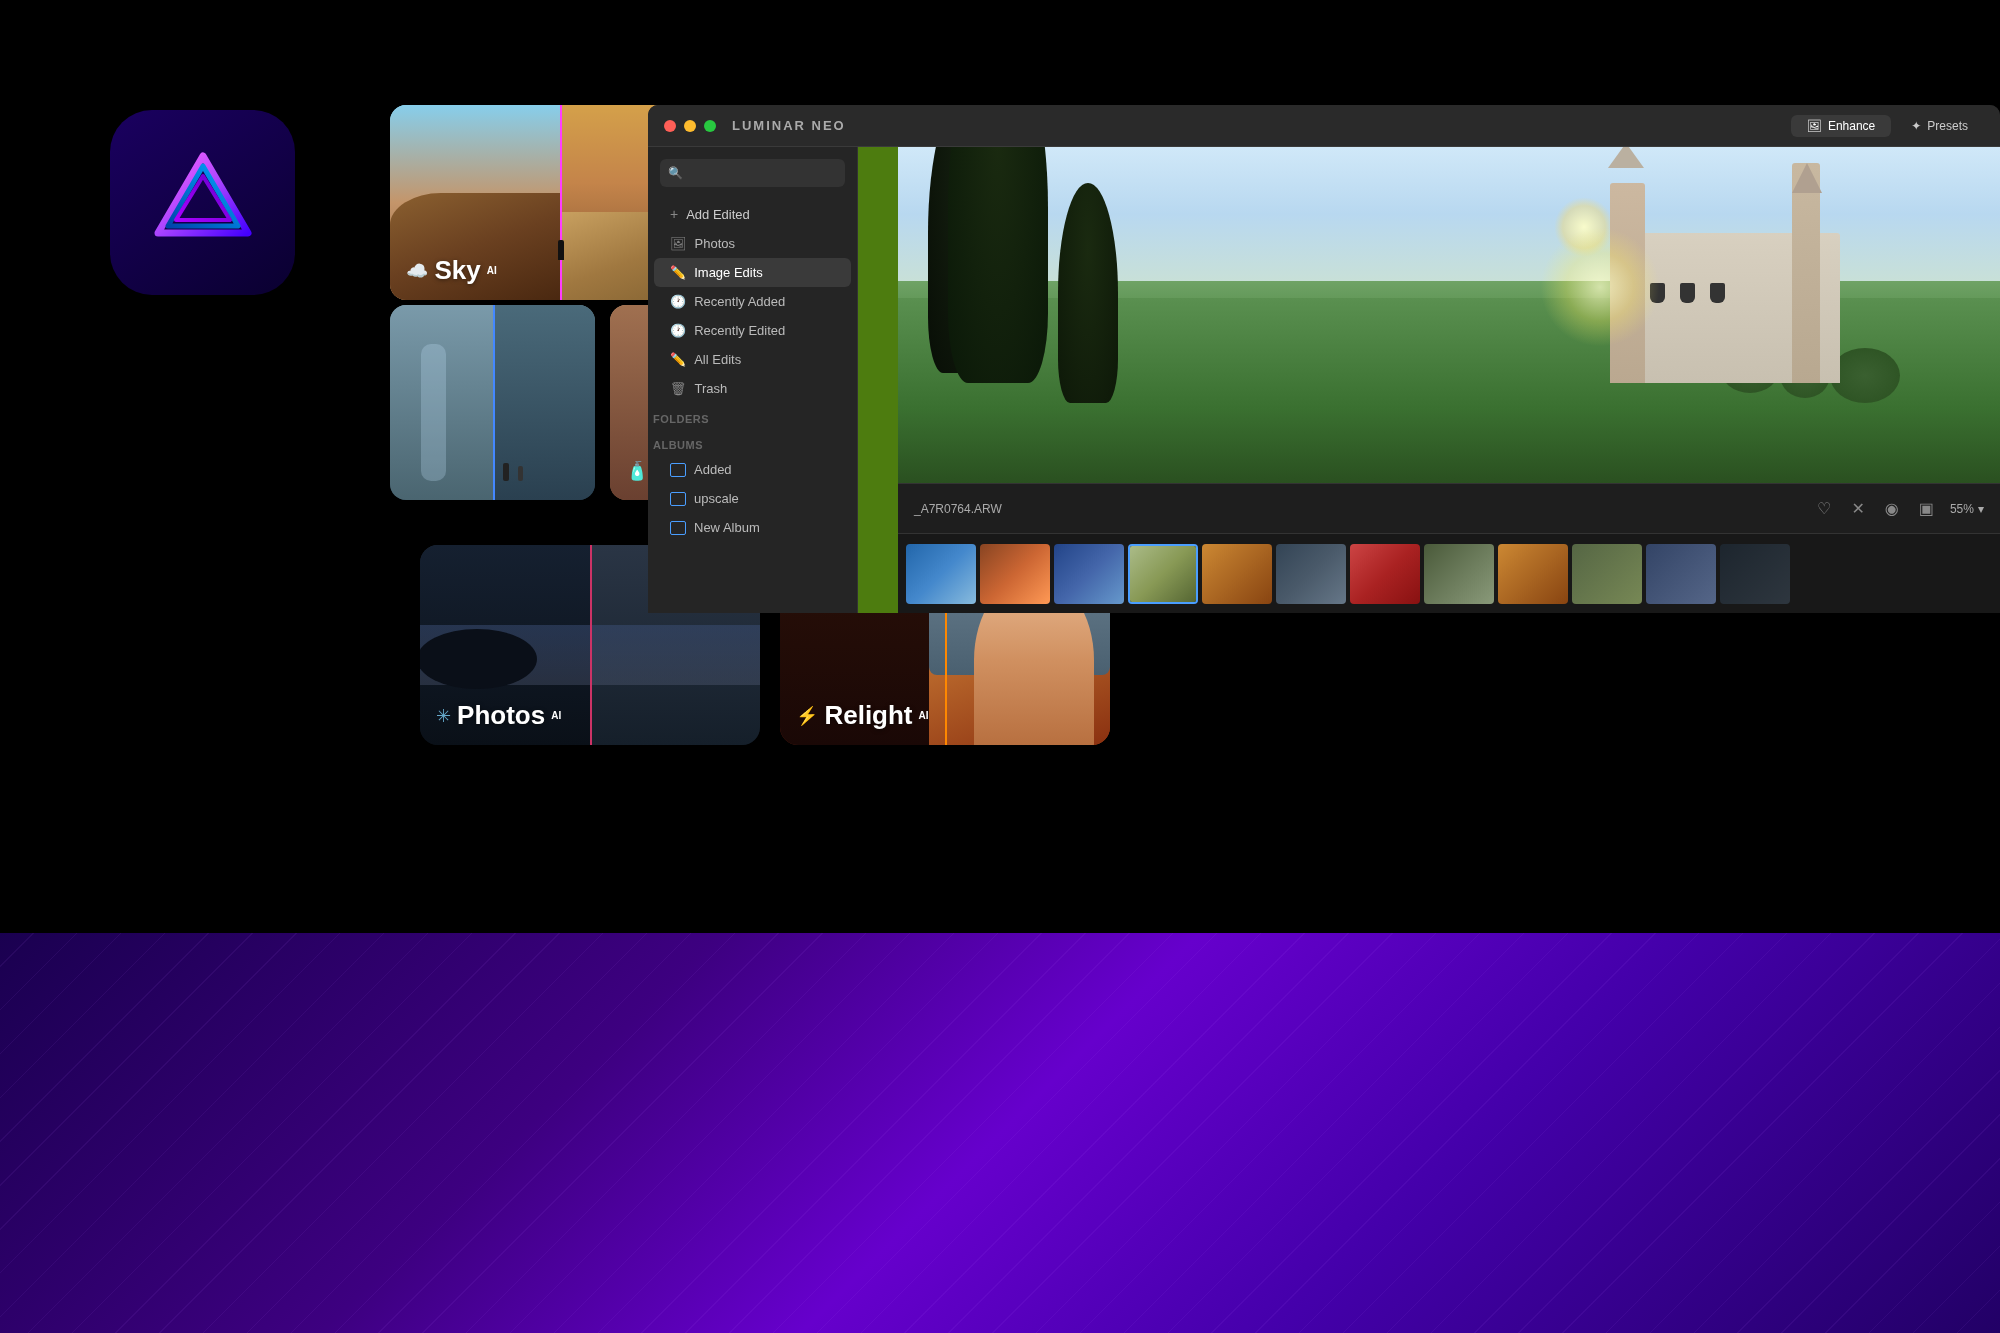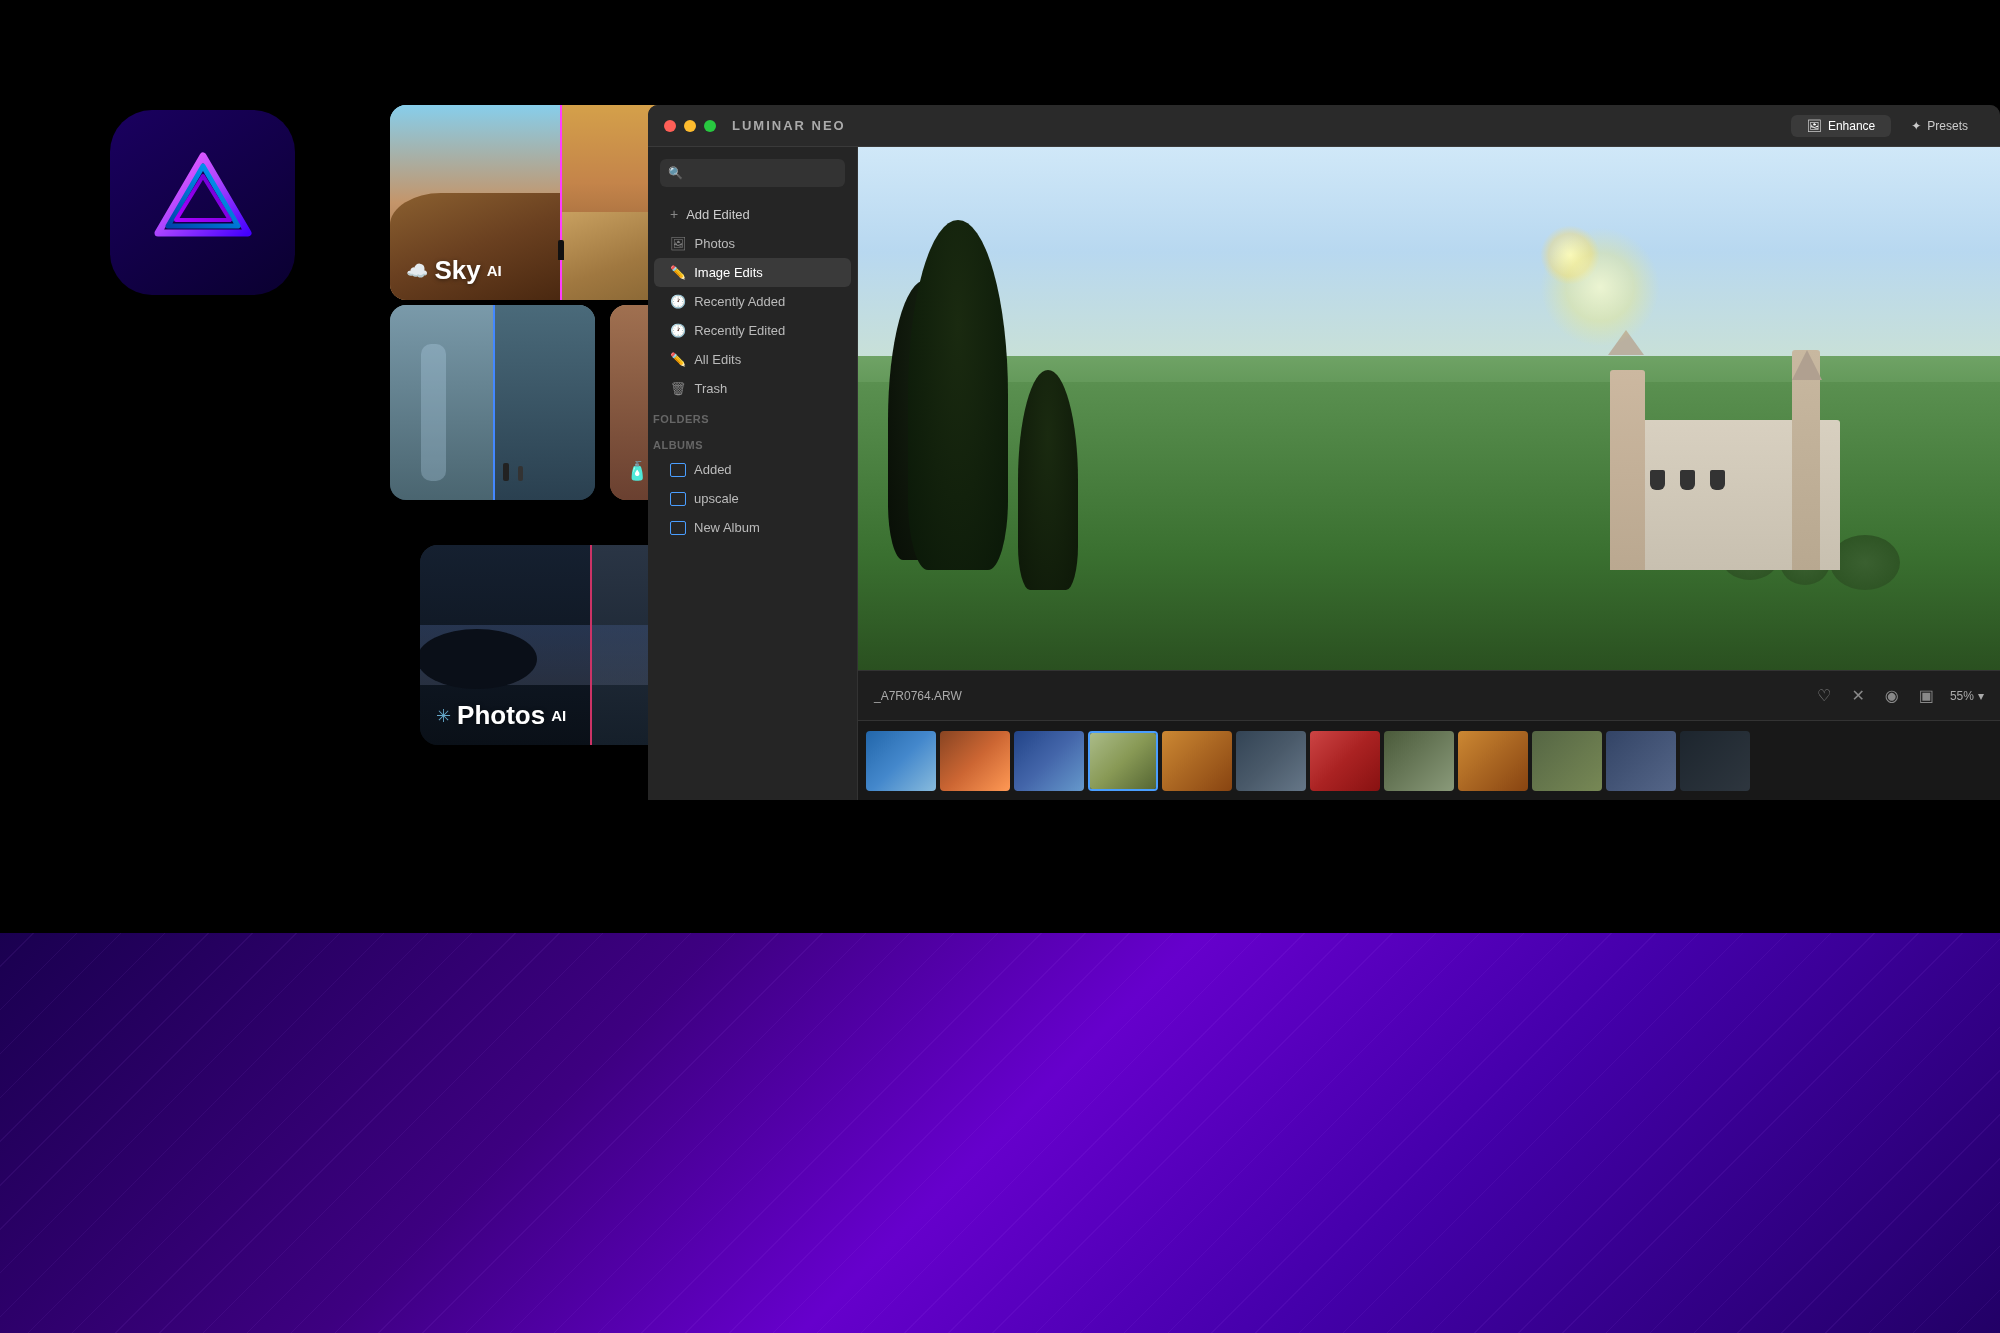--- a/index.html
+++ b/index.html
@@ -109,42 +109,42 @@
     .card-label-icon {
       font-size: 18px;
     }
     .card-label-text {
       color: white;
       font-size: 26px;
       font-weight: 700;
       text-shadow: 0 1px 4px rgba(0,0,0,0.5);
     }
     .card-label-sup {
-      font-size: 15px;
+      font-size: 10px;
       font-weight: 600;
       vertical-align: super;
       color: white;
     }
     .card-divider-green {
       position: absolute;
       left: 50%;
       top: 0;
       width: 2px;
       height: 100%;
       background: #00ff80;
       z-index: 3;
     }
 
     
     .app-window {
       position: absolute;
       top: 105px;
       left: 648px;
       width: 1352px;
-      height: 695px;
+      height: 508px;
       background: #1e1e1e;
       border-radius: 10px 10px 0 0;
       z-index: 20;
       display: flex;
       flex-direction: column;
     }
 
     
     .title-bar {
       height: 42px;
@@ -275,24 +275,25 @@
       position: relative;
       display: inline-flex;
       align-items: center;
       justify-content: center;
       flex-shrink: 0;
     }
 
     
     .photo-main {
       flex: 1;
-      background: #ec4899;
+      background: #4d7c0f;
       display: flex;
       flex-direction: column;
       position: relative;
+      padding-left: 40px;
     }
 
     .photo-display {
       flex: 1;
       position: relative;
       overflow: hidden;
     }
 
     
     .castle-photo {

